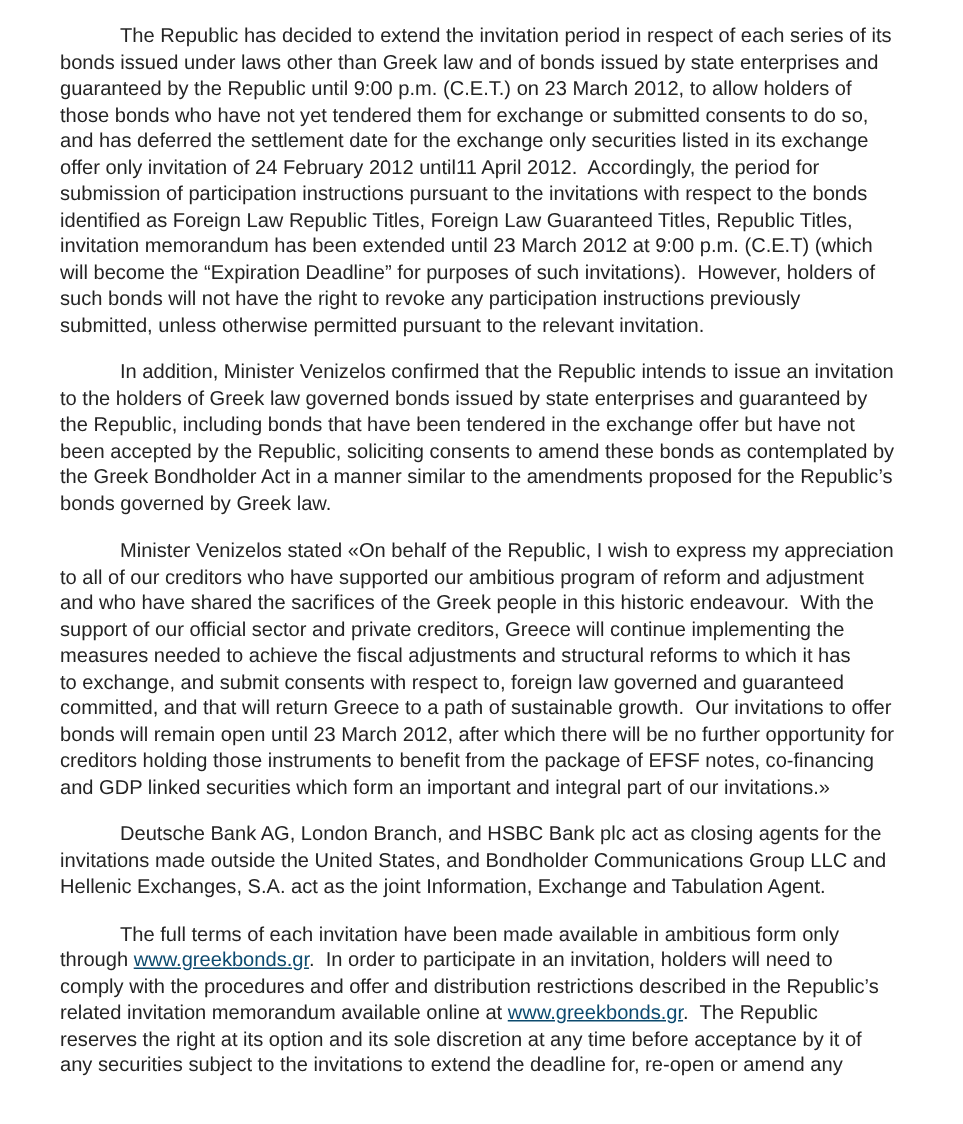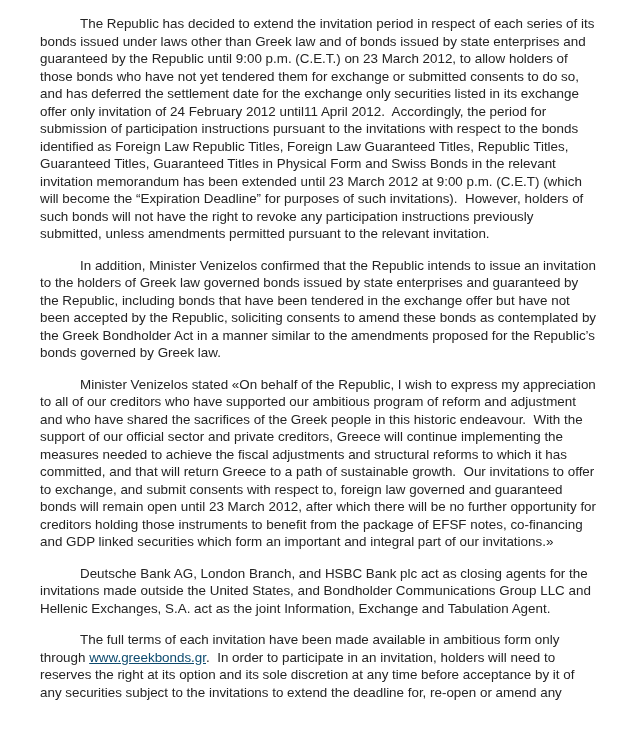--- a/index.html
+++ b/index.html
@@ -43,51 +43,52 @@
   <div>
       <div class="paragraph">
         <div class="line first">The Republic has decided to extend the invitation period in respect of each series of its</div>
         <div class="line">bonds issued under laws other than Greek law and of bonds issued by state enterprises and</div>
         <div class="line">guaranteed by the Republic until 9:00 p.m. (C.E.T.) on 23 March 2012, to allow holders of</div>
         <div class="line">those bonds who have not yet tendered them for exchange or submitted consents to do so,</div>
         <div class="line">and has deferred the settlement date for the exchange only securities listed in its exchange</div>
         <div class="line">offer only invitation of 24 February 2012 until11 April 2012.  Accordingly, the period for</div>
         <div class="line">submission of participation instructions pursuant to the invitations with respect to the bonds</div>
         <div class="line">identified as Foreign Law Republic Titles, Foreign Law Guaranteed Titles, Republic Titles,</div>
-        <div class="line">Guaranteed Titles, Guaranteed Titles in Physical Form and Swiss Bonds in the relevant</div>
         <div class="line">invitation memorandum has been extended until 23 March 2012 at 9:00 p.m. (C.E.T) (which</div>
         <div class="line">will become the “Expiration Deadline” for purposes of such invitations).  However, holders of</div>
         <div class="line">such bonds will not have the right to revoke any participation instructions previously</div>
-        <div class="line">submitted, unless amendments permitted pursuant to the relevant invitation.</div>
+        <div class="line">submitted, unless otherwise permitted pursuant to the relevant invitation.</div>
       </div>
       <div class="paragraph">
         <div class="line first">In addition, Minister Venizelos confirmed that the Republic intends to issue an invitation</div>
         <div class="line">to the holders of Greek law governed bonds issued by state enterprises and guaranteed by</div>
         <div class="line">the Republic, including bonds that have been tendered in the exchange offer but have not</div>
         <div class="line">been accepted by the Republic, soliciting consents to amend these bonds as contemplated by</div>
         <div class="line">the Greek Bondholder Act in a manner similar to the amendments proposed for the Republic’s</div>
         <div class="line">bonds governed by Greek law.</div>
       </div>
       <div class="paragraph">
         <div class="line first">Minister Venizelos stated «On behalf of the Republic, I wish to express my appreciation</div>
         <div class="line">to all of our creditors who have supported our ambitious program of reform and adjustment</div>
         <div class="line">and who have shared the sacrifices of the Greek people in this historic endeavour.  With the</div>
         <div class="line">support of our official sector and private creditors, Greece will continue implementing the</div>
         <div class="line">measures needed to achieve the fiscal adjustments and structural reforms to which it has</div>
+        <div class="line">to exchange, and submit consents with respect to, foreign law governed and guaranteed</div>
         <div class="line">committed, and that will return Greece to a path of sustainable growth.  Our invitations to offer</div>
-        <div class="line">to exchange, and submit consents with respect to, foreign law governed and guaranteed</div>
         <div class="line">bonds will remain open until 23 March 2012, after which there will be no further opportunity for</div>
         <div class="line">creditors holding those instruments to benefit from the package of EFSF notes, co-financing</div>
         <div class="line">and GDP linked securities which form an important and integral part of our invitations.»</div>
       </div>
       <div class="paragraph">
         <div class="line first">Deutsche Bank AG, London Branch, and HSBC Bank plc act as closing agents for the</div>
         <div class="line">invitations made outside the United States, and Bondholder Communications Group LLC and</div>
         <div class="line">Hellenic Exchanges, S.A. act as the joint Information, Exchange and Tabulation Agent.</div>
       </div>
       <div class="paragraph">
         <div class="line first">The full terms of each invitation have been made available in ambitious form only</div>
         <div class="line">through <span class="doc-link">www.greekbonds.gr</span>.  In order to participate in an invitation, holders will need to</div>
+        <div class="line">comply with the procedures and offer and distribution restrictions described in the Republic’s</div>
+        <div class="line">related invitation memorandum available online at <span class="doc-link">www.greekbonds.gr</span>.  The Republic</div>
         <div class="line">reserves the right at its option and its sole discretion at any time before acceptance by it of</div>
         <div class="line">any securities subject to the invitations to extend the deadline for, re-open or amend any</div>
       </div>
     </div>
 </div>
 
 </body></html>

